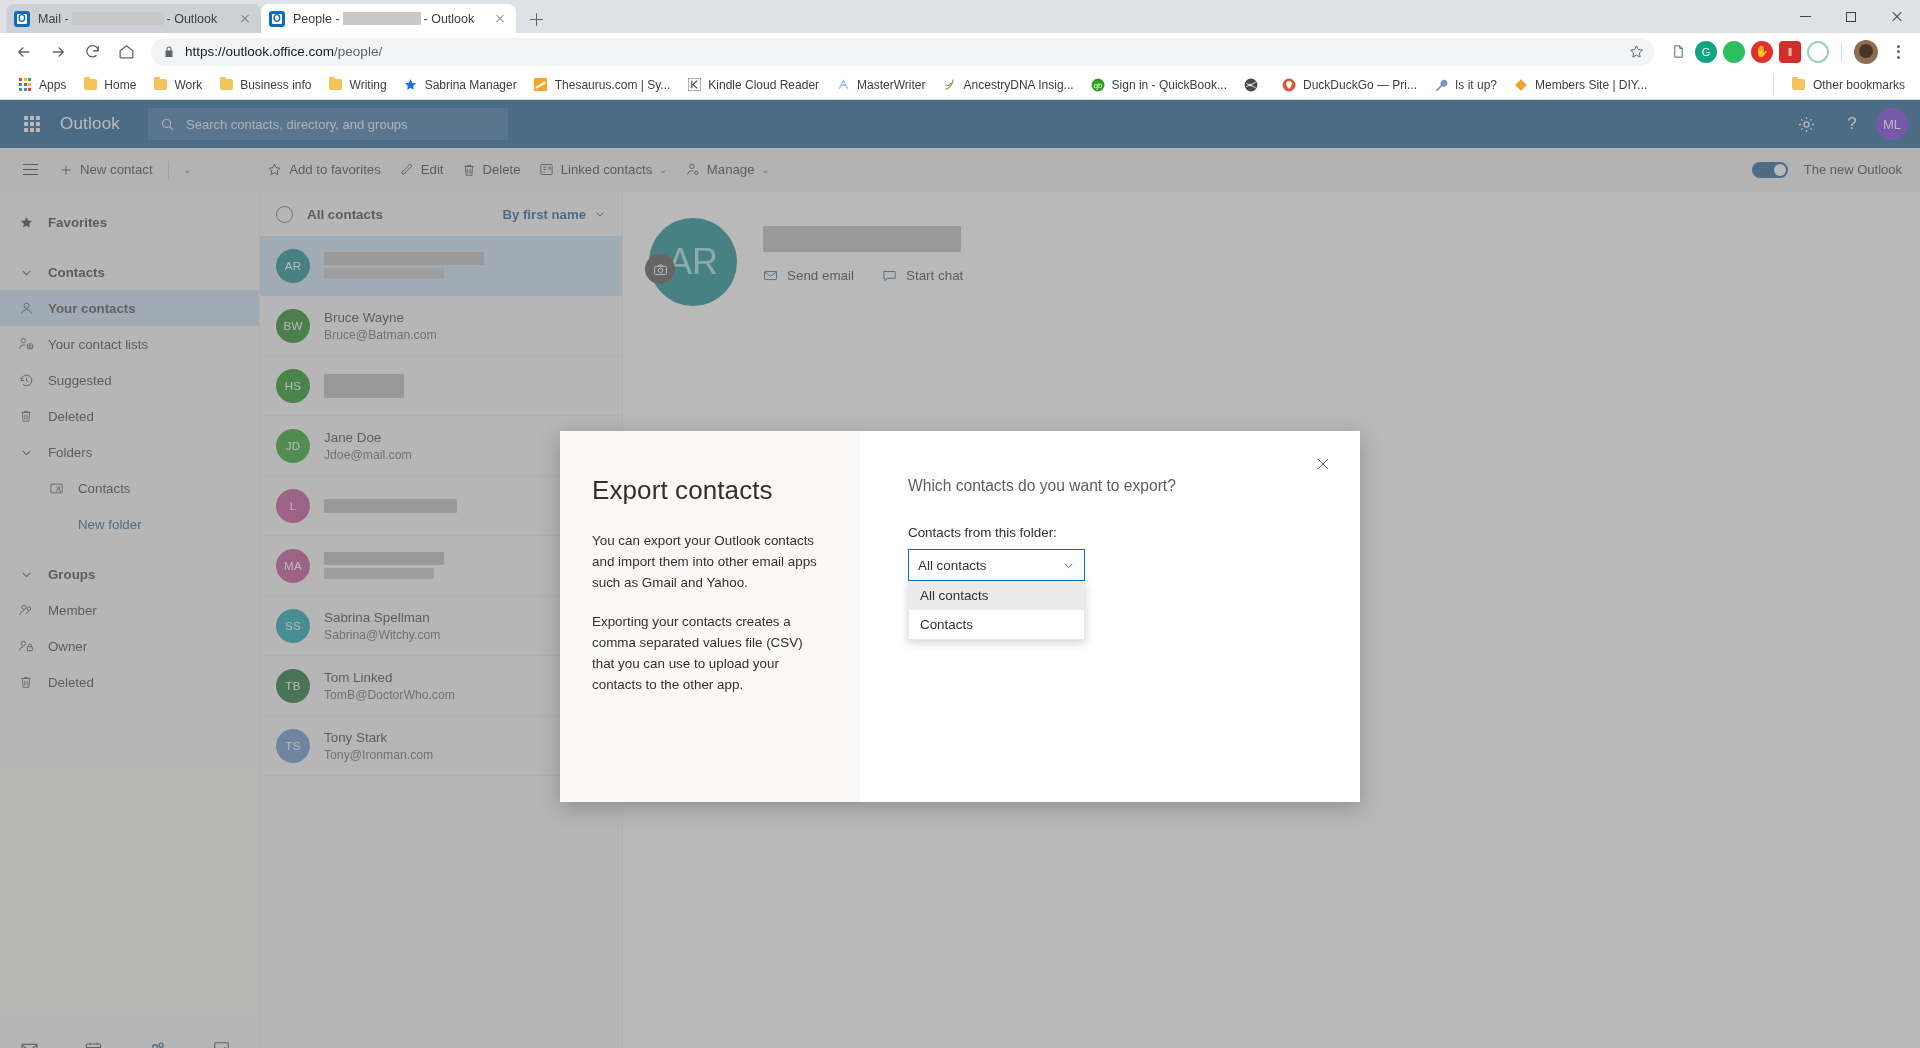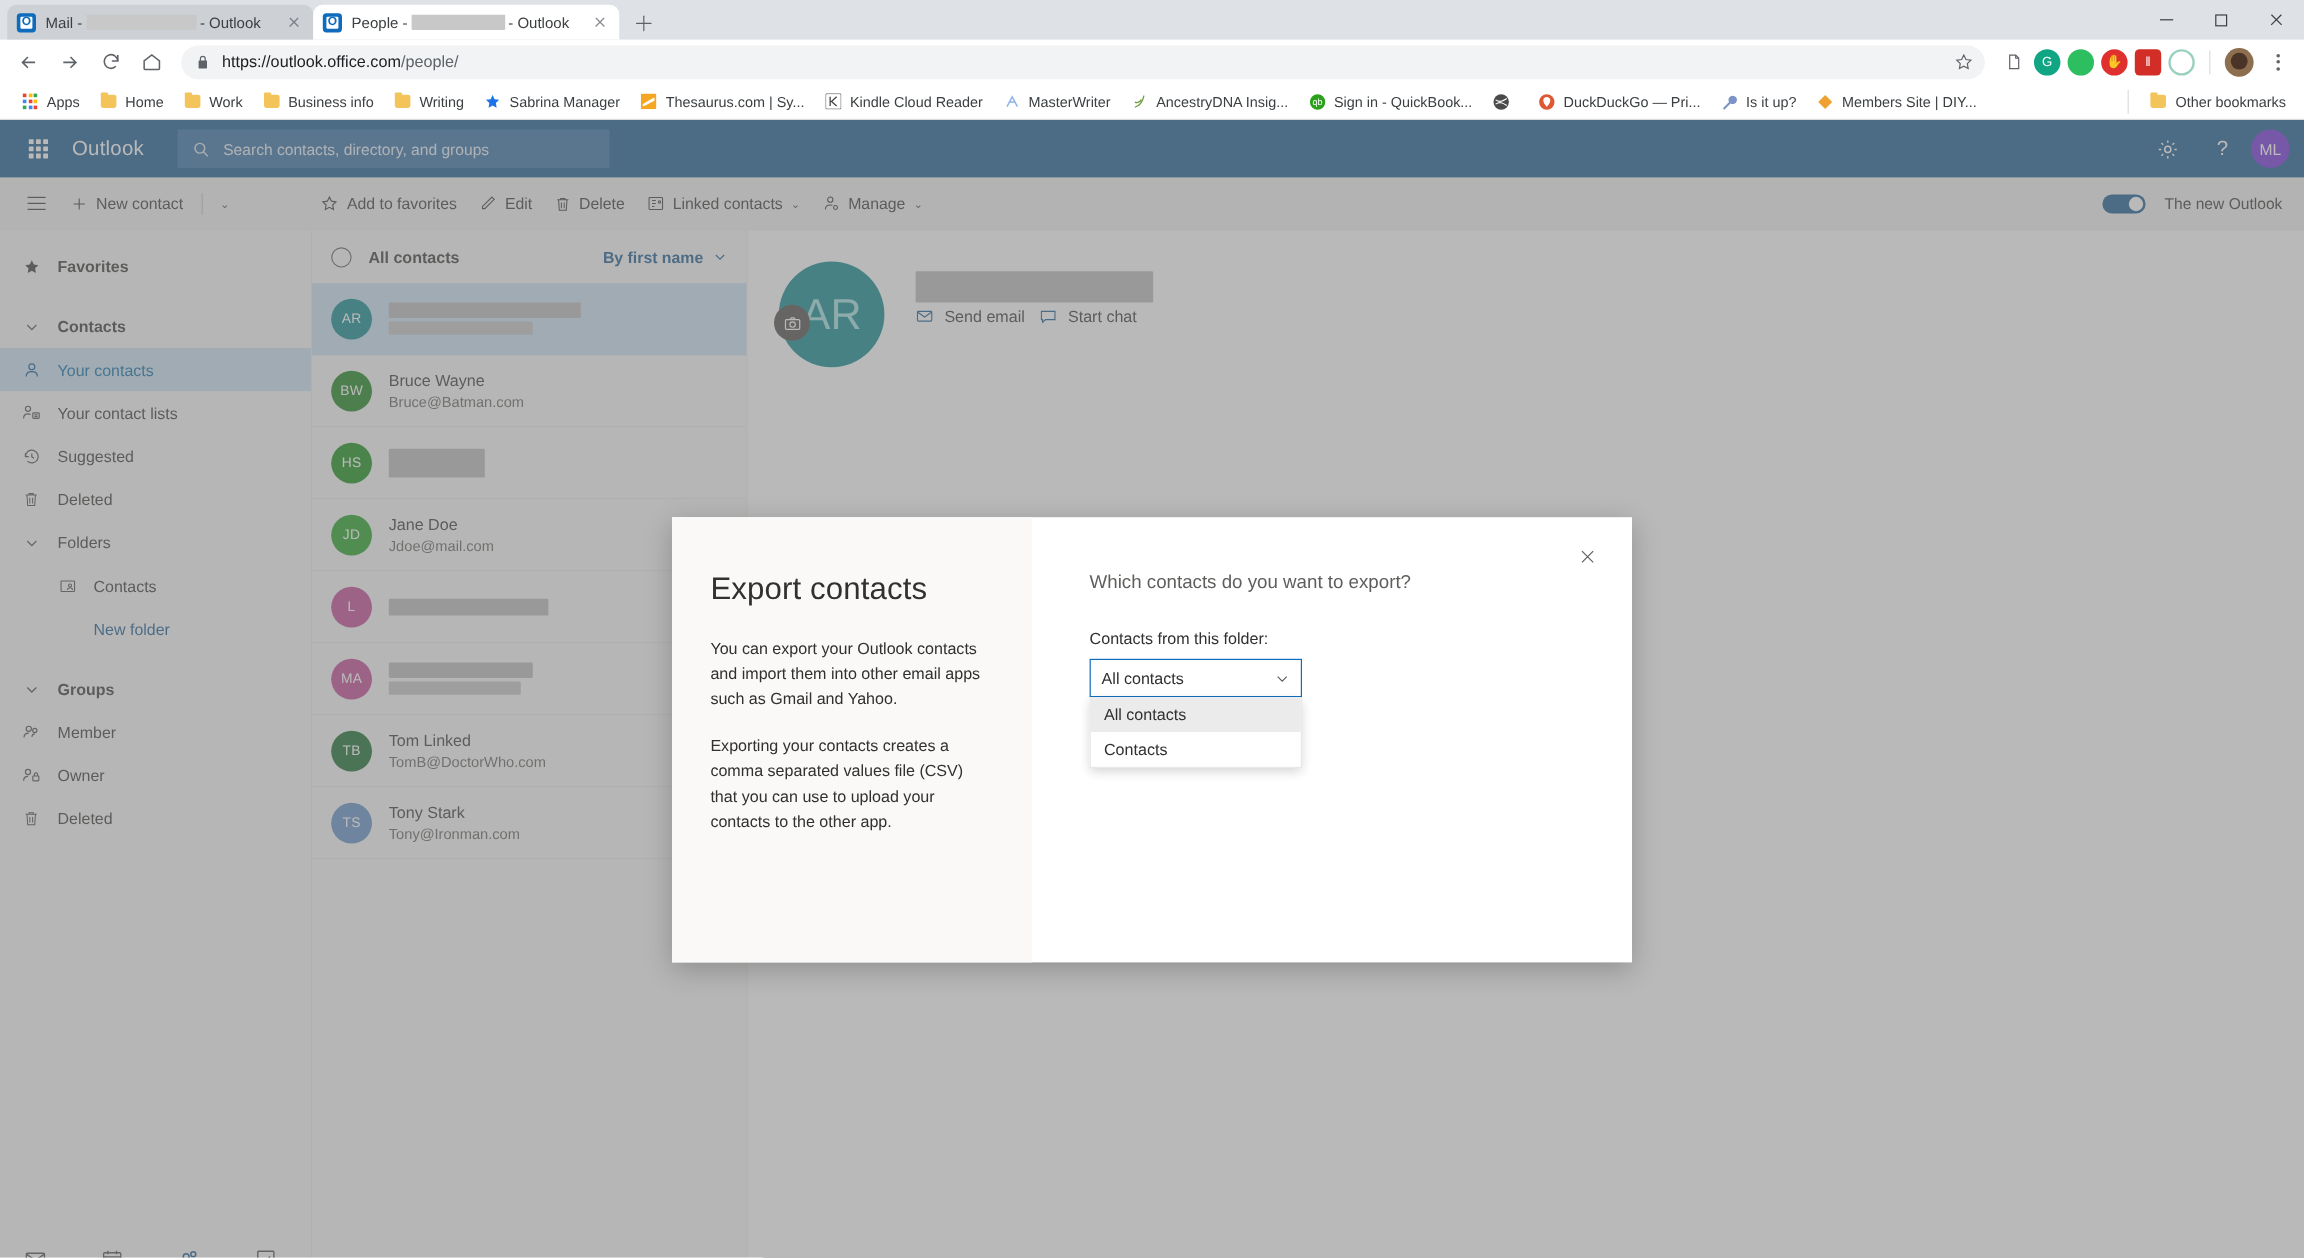--- a/index.html
+++ b/index.html
@@ -123,21 +123,21 @@
   .toggle { width:36px; height:16px; border-radius:9px; background:#0f548c; position:relative;}
   .toggle::after{ content:""; position:absolute; right:2px; top:2px; width:12px; height:12px; border-radius:50%; background:#fff;}
   .toggle-label { font-size:13px; color:#323130;}
 
   .o-body { display:flex; height:881px; }
 
   
   .sidebar { width:259px; background:#faf9f8; padding-top:12px; flex:none; position:relative;}
   .side-row { height:36px; display:flex; align-items:center; font-size:13.3px; color:#323130; padding-left:16px; gap:12px;}
   .side-row.head { font-weight:600; }
-  .side-row.active { background:#c7e0f4; color:#0369a1; font-weight:400;}
+  .side-row.active { background:#c7e0f4; color:#404040; font-weight:700;}
   .side-ico { width:20px; display:flex; align-items:center; justify-content:center; flex:none; color:#484644; font-size:14px;}
   .side-row.active .side-ico{ color:#0f548c; }
   .side-row.sub { padding-left:46px; }
   .side-link { color:#0f548c; }
   .side-spacer { height:14px; }
   .list-wrap { width:364px; flex:none; background:#faf9f8; border-left:1px solid #edebe9; border-right:1px solid #edebe9;}
   .list-head { height:44px; display:flex; align-items:center; padding:0 16px; gap:14px; }
   .circle-sel { width:17px; height:17px; border-radius:50%; border:1.3px solid #605e5c;}
   .list-head-title { font-size:13.4px; font-weight:600; color:#323130; }
   .sort-btn { margin-left:auto; display:flex; align-items:center; gap:8px; font-size:13.2px; color:#0f548c; font-weight:600;}
@@ -152,21 +152,21 @@
   .c-redact.s2 { background:#c4c4c4; height:11px;}
 
   
   .detail { flex:1; background:#ffffff; position:relative; }
   .detail-top { display:flex; align-items:flex-start; padding:26px 0 0 26px; gap:26px;}
   .big-av { width:88px; height:88px; border-radius:50%; background:#038387; color:#9ddfe0;
             display:flex; align-items:center; justify-content:center; font-size:36px; position:relative; flex:none;}
   .cam-badge { position:absolute; left:-4px; bottom:22px; width:30px; height:30px; border-radius:50%;
                background:#484644; display:flex; align-items:center; justify-content:center; color:#fff; font-size:14px;}
   .detail-name-redact { width:198px; height:26px; background:#b9b9b9; border-radius:1px; margin-top:8px;}
-  .detail-actions { display:flex; gap:12px; margin-top:4px; }
+  .detail-actions { display:flex; gap:28px; margin-top:16px; }
   .d-act { display:flex; align-items:center; gap:9px; font-size:13.4px; color:#323130;}
   .d-act .ic { color:#0f548c; font-size:14px; display:flex;}
 
   
   .bottomnav { position:absolute; left:0; bottom:0; width:259px; height:48px; background:#faf9f8;
                display:flex; align-items:center; padding-left:18px; gap:42px; }
   .bn { width:22px; height:22px; display:flex; align-items:center; justify-content:center; color:#484644; font-size:15px;}
   .bn.active { color:#0f548c; }
 
   
@@ -738,20 +738,27 @@
           <span class="c-av" style="background:#c2428f">L</span>
           <span class="c-text">
             <span class="c-redact" style="width:133px;height:14px"></span>
           </span>
         </div>
         <div class="c-row">
           <span class="c-av" style="background:#c2428f">MA</span>
           <span class="c-text">
             <span class="c-redact" style="width:120px"></span>
             <span class="c-redact s2" style="width:110px"></span>
+          </span>
+        </div>
+        <div class="c-row">
+          <span class="c-av" style="background:#00a0a8">SS</span>
+          <span class="c-text">
+            <span class="c-name">Sabrina Spellman</span>
+            <span class="c-mail">Sabrina@Witchy.com</span>
           </span>
         </div>
         <div class="c-row">
           <span class="c-av" style="background:#0b6623">TB</span>
           <span class="c-text">
             <span class="c-name">Tom Linked</span>
             <span class="c-mail">TomB@DoctorWho.com</span>
           </span>
         </div>
         <div class="c-row">

